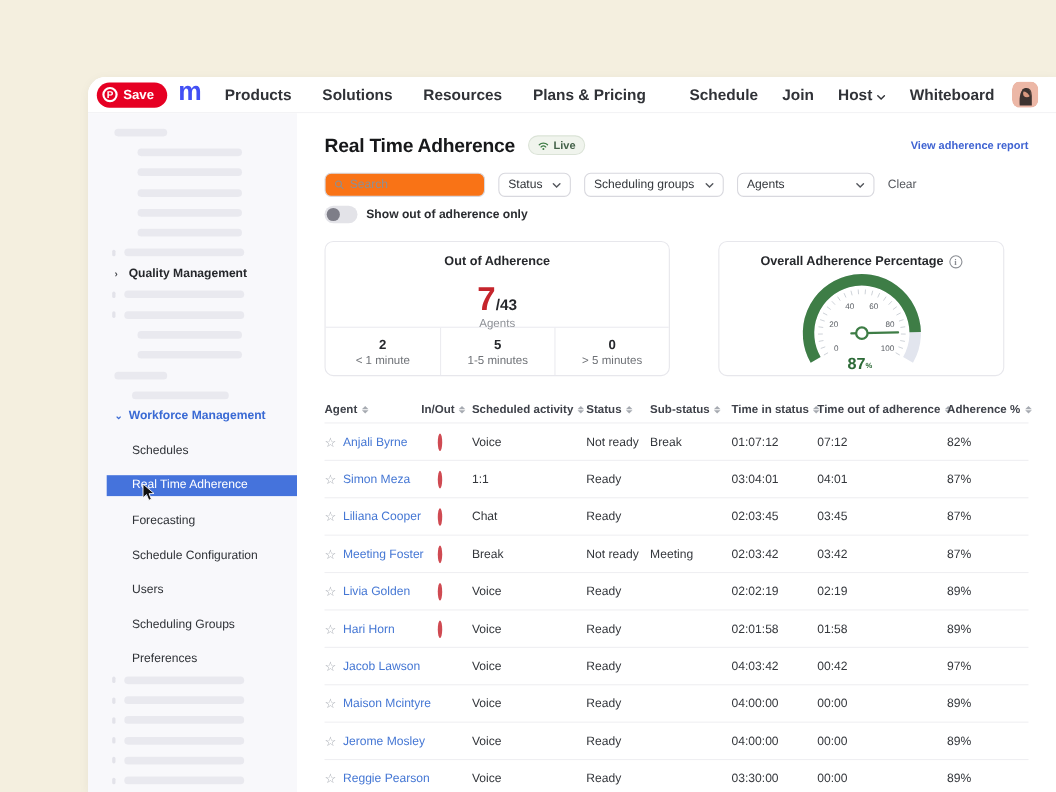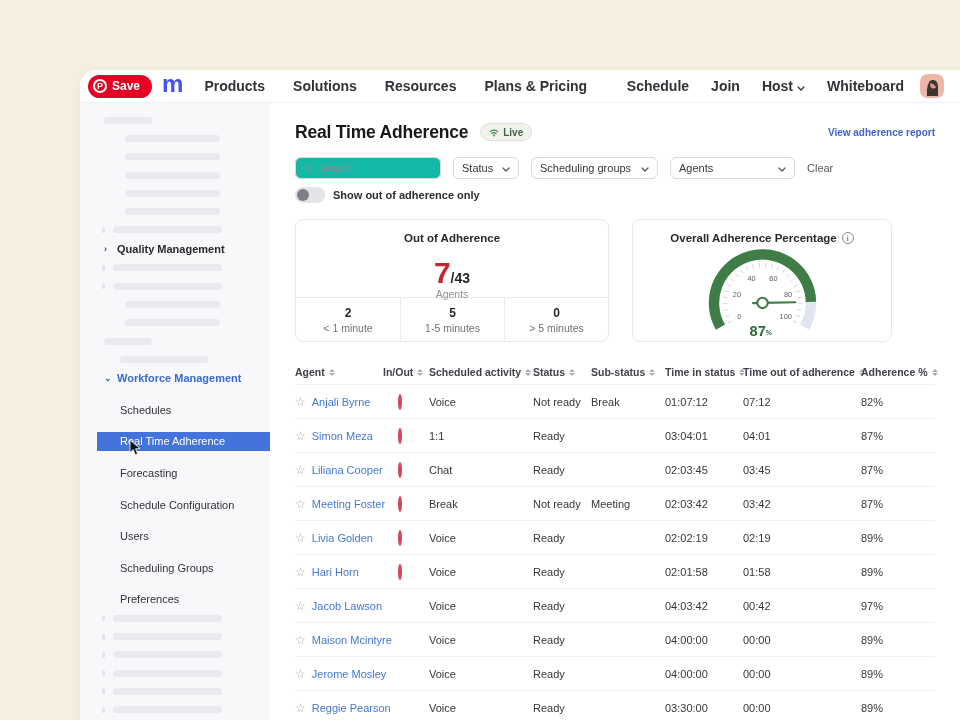--- a/index.html
+++ b/index.html
@@ -32,32 +32,32 @@
   .cursor-svg { position:absolute; left:32px; top:8px; }
 
   
   .main { flex:1; padding:16px 25px 0 25px; background:#fff; }
   .header-row { display:flex; align-items:center; height:26px; margin-bottom:12px; }
   .page-title { font-size:17.5px; font-weight:700; color:#17181a; letter-spacing:-.2px; }
   .live-badge { display:flex; align-items:center; gap:4px; height:18px; padding:0 8px; margin-left:12px; background:#f0f4ed; border:1px solid #dbe3d7; border-radius:10px; font-size:10px; font-weight:600; color:#44624a; }
   .report-link { margin-left:auto; font-size:10px; font-weight:600; color:#3f63d2; cursor:pointer; }
 
   .filter-row { display:flex; align-items:center; gap:12px; height:22px; margin-bottom:8px; }
-  .search-box { width:146px; height:22px; border:1px solid #d8d8de; border-radius:6px; display:flex; align-items:center; padding:0 8px; gap:5px; background:#14b8a6; }
+  .search-box { width:146px; height:22px; border:1px solid #d8d8de; border-radius:6px; display:flex; align-items:center; padding:0 8px; gap:5px; background:#f97316; }
   .search-box input { border:0; outline:0; width:100%; font-size:11px; color:#33363b; font-family:"Liberation Sans", sans-serif; background:transparent; }
   .search-box input::placeholder { color:#8c8f95; }
   .select-box { height:22px; border:1px solid #d8d8de; border-radius:6px; display:flex; align-items:center; justify-content:space-between; padding:0 8px; font-size:11px; color:#33363b; cursor:pointer; background:#fff; }
   .clear-btn { font-size:11px; color:#55585e; cursor:pointer; }
 
   .toggle-row { display:flex; align-items:center; gap:8px; margin-bottom:16px; }
   .toggle { width:30px; height:16px; border-radius:8px; background:#e3e3e8; position:relative; cursor:pointer; }
   .toggle .knob { position:absolute; left:2px; top:2px; width:12px; height:12px; border-radius:50%; background:#7e7e88; }
   .toggle-label { font-size:11px; font-weight:600; color:#2b2d31; }
 
-  .cards-row { display:flex; gap:23px; margin-bottom:18px; }
+  .cards-row { display:flex; gap:44px; margin-bottom:18px; }
   .card { border:1px solid #e7e7ec; border-radius:8px; background:#fff; }
   .card-ooa { width:314px; height:123px; }
   .card-gauge { width:260px; height:123px; }
   .card-title { font-size:11.5px; font-weight:700; color:#26282c; text-align:center; }
   .ooa-top { padding-top:12px; text-align:center; height:77px; }
   .ooa-num { margin-top:12px; }
   .ooa-big { font-size:30px; font-weight:700; color:#c5252c; }
   .ooa-den { font-size:14px; font-weight:700; color:#26282c; }
   .ooa-unit { font-size:10.5px; color:#8f9298; margin-top:-2px; }
   .ooa-breakdown { border-top:1px solid #ececf0; display:grid; grid-template-columns:1fr 1fr 1fr; height:44px; }

